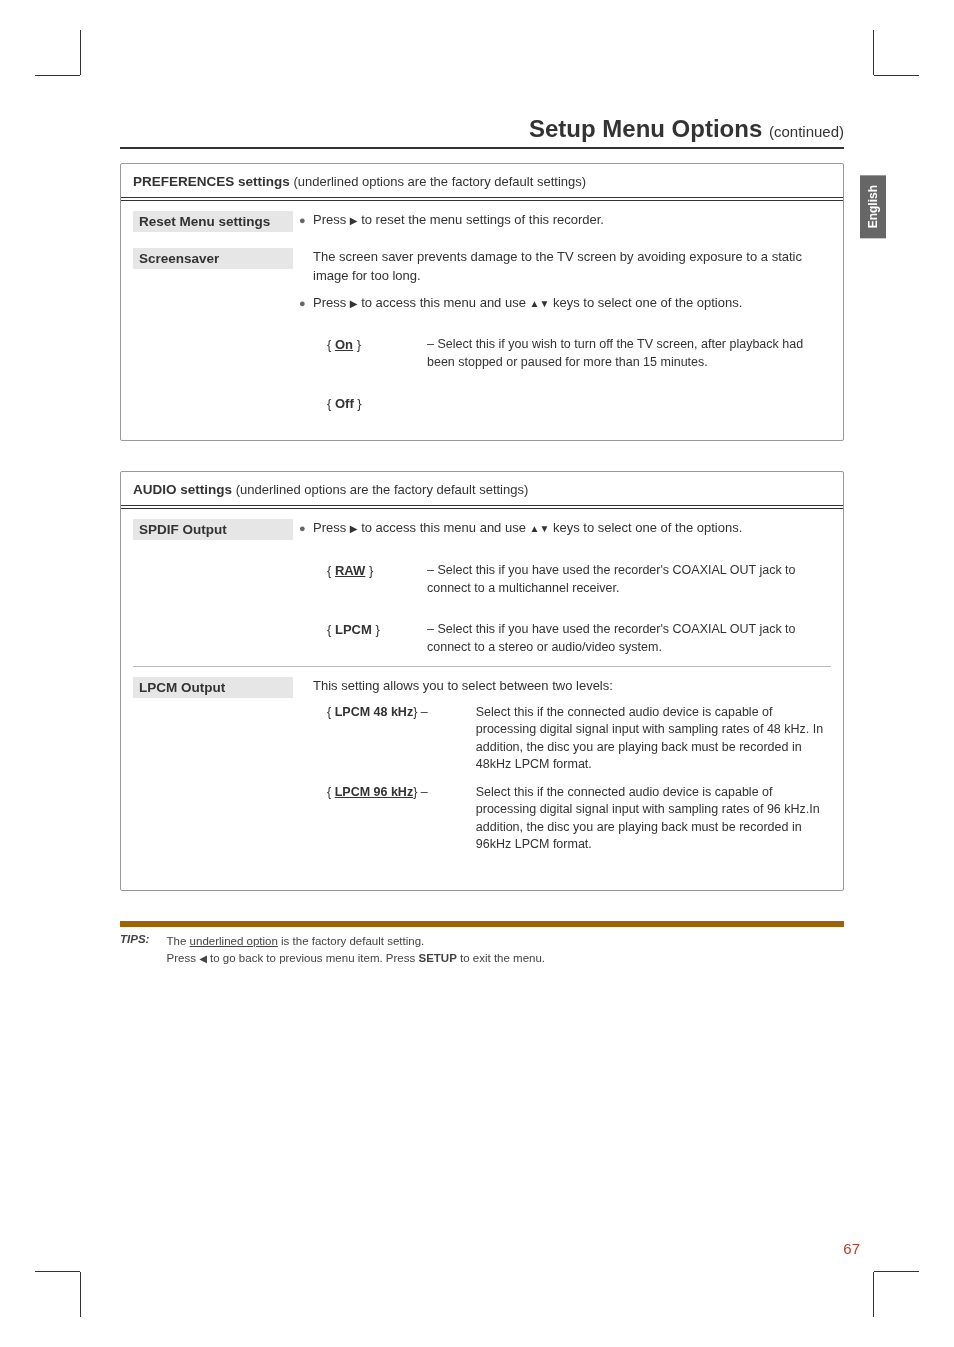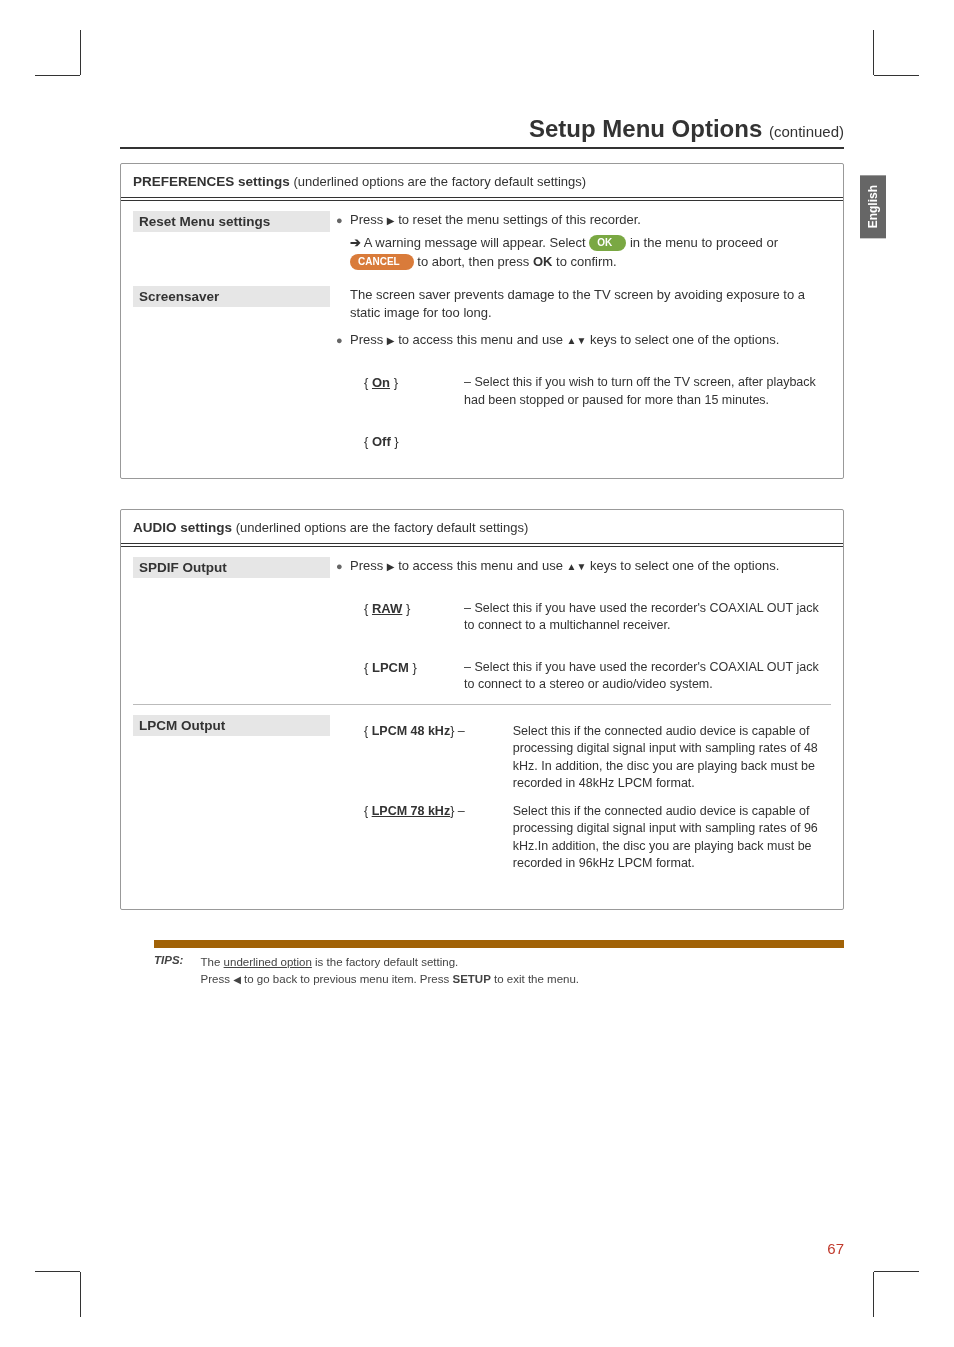--- a/index.html
+++ b/index.html
@@ -67,21 +67,21 @@
 .panel-header {
   padding: 10px 12px 8px 12px;
   border-bottom: 4px double #333;
   font-size: 13px;
 }
 .panel-header .strong { font-weight: bold; font-size: 13.5px; }
 .panel-body { padding: 10px 12px 16px 12px; }
 
 .row { display: flex; margin-bottom: 10px; }
 .row-label {
-  width: 197px;
+  width: 160px;
   flex-shrink: 0;
   font-weight: bold;
   background: #e6e6e6;
   padding: 3px 6px;
   font-size: 13.5px;
   align-self: flex-start;
 }
 .row-body { flex: 1; padding-left: 6px; font-size: 13px; line-height: 1.45; }
 
 .bullet-line { display: flex; align-items: flex-start; margin-bottom: 4px; }
@@ -111,31 +111,30 @@
 .intro-line { padding-left: 0; margin-bottom: 8px; font-size: 13px; line-height: 1.45; }
 
 .sub-list { padding-left: 28px; margin-top: 8px; font-size: 12.5px; line-height: 1.4; }
 .sub-key-row { display: flex; margin-bottom: 10px; gap: 48px; }
 .sub-key { flex-shrink: 0; }
 .sub-desc { flex: 1; padding-left: 0; }
 
 .tips {
   font-size: 11.5px;
   color: #444;
-  border-top: 8px solid #a16207;
+  border-top: 6px solid #a16207;
   padding-top: 6px;
   margin-top: 30px;
-  margin-left: 34px;
 }
 .tips-label { font-weight: bold; font-style: italic; padding-right: 14px; }
 .tips-body { display: inline-block; vertical-align: top; line-height: 1.5; }
 
 .page-num {
   position: absolute;
-  right: 110px;
+  right: 94px;
   bottom: 90px;
   font-size: 15px;
   color: #c0392b;
 }
 
 .u { text-decoration: underline; }
 .b { font-weight: bold; }
 .play-icon::before { content: "▶"; font-size: 10px; }
 .up-icon::before { content: "▲"; font-size: 10px; }
 .down-icon::before { content: "▼"; font-size: 10px; }
@@ -171,23 +170,20 @@
 
       <div class="row">
         <div class="row-label">Reset Menu settings</div>
         <div class="row-body">
           <div class="bullet-line">
             <span class="bullet">●</span>
             <span class="bullet-text">
               <span>Press </span><span class="play-icon"></span><span> to reset the menu settings of this recorder.</span>
             </span>
           </div>
-          <div class="arrow-line">
-            <span class="arrow-sym">➔</span><span> A warning message will appear. Select </span><span class="pill pill-ok">OK</span><span> in the menu to proceed or </span><span class="pill pill-cancel">CANCEL</span><span> to abort, then press </span><span class="b">OK</span><span> to confirm.</span>
-          </div>
         </div>
       </div>
 
       <div class="row" style="margin-top:14px;">
         <div class="row-label">Screensaver</div>
         <div class="row-body">
           <div class="intro-line" style="padding-left:14px;">The screen saver prevents damage to the TV screen by avoiding  exposure to a static image for too long.</div>
           <div class="bullet-line" style="margin-top:8px;">
             <span class="bullet">●</span>
             <span class="bullet-text">
@@ -231,28 +227,29 @@
             <div class="opt-val">– Select this if you have used the recorder's COAXIAL OUT jack to connect to a stereo or audio/video system.</div>
           </div>
         </div>
       </div>
 
       <div style="border-top:1px solid #bbb; margin:10px 0;"></div>
 
       <div class="row">
         <div class="row-label">LPCM Output</div>
         <div class="row-body">
+          <div class="intro-line" style="padding-left:14px;">This setting allows you to select between two levels:</div>
 
           <div class="sub-list">
             <div class="sub-key-row">
               <div class="sub-key">{ <span class="b">LPCM 48 kHz</span>}<span> – </span></div>
               <div class="sub-desc">Select this if the connected audio device is capable of processing digital signal input with sampling rates of 48 kHz. In addition, the disc you are playing back must be recorded in 48kHz LPCM format.</div>
             </div>
             <div class="sub-key-row">
-              <div class="sub-key">{ <span class="b u">LPCM 78 kHz</span>}<span> – </span></div>
+              <div class="sub-key">{ <span class="b u">LPCM 96 kHz</span>}<span> – </span></div>
               <div class="sub-desc">Select this if the connected audio device is capable of processing digital signal input with sampling rates of 96 kHz.In addition, the disc you are playing back must be recorded in 96kHz LPCM format.</div>
             </div>
           </div>
         </div>
       </div>
 
     </div>
   </div>
 
   <div class="tips">

